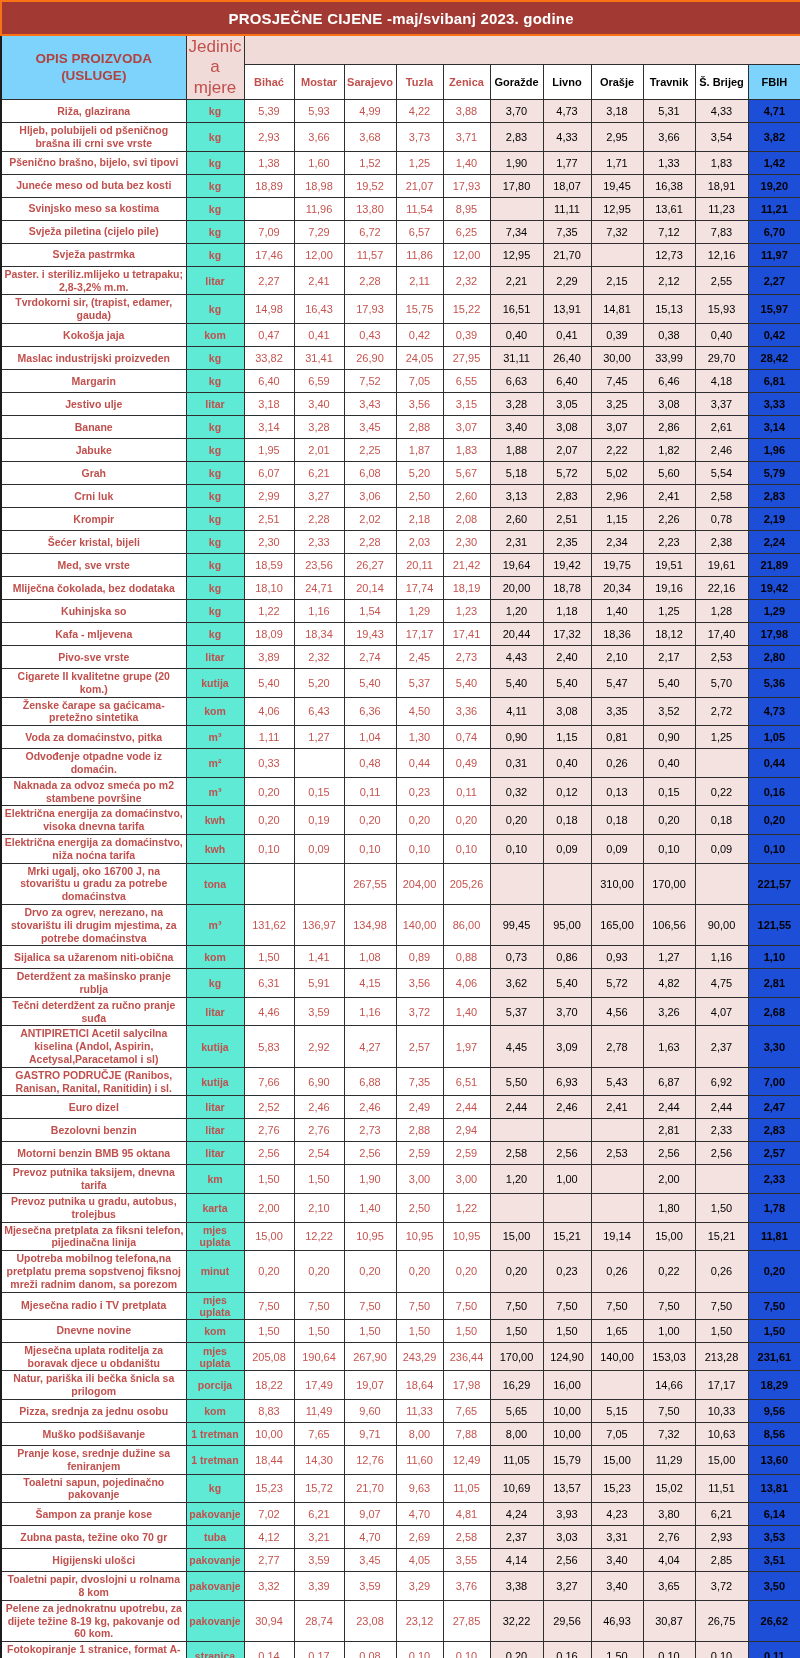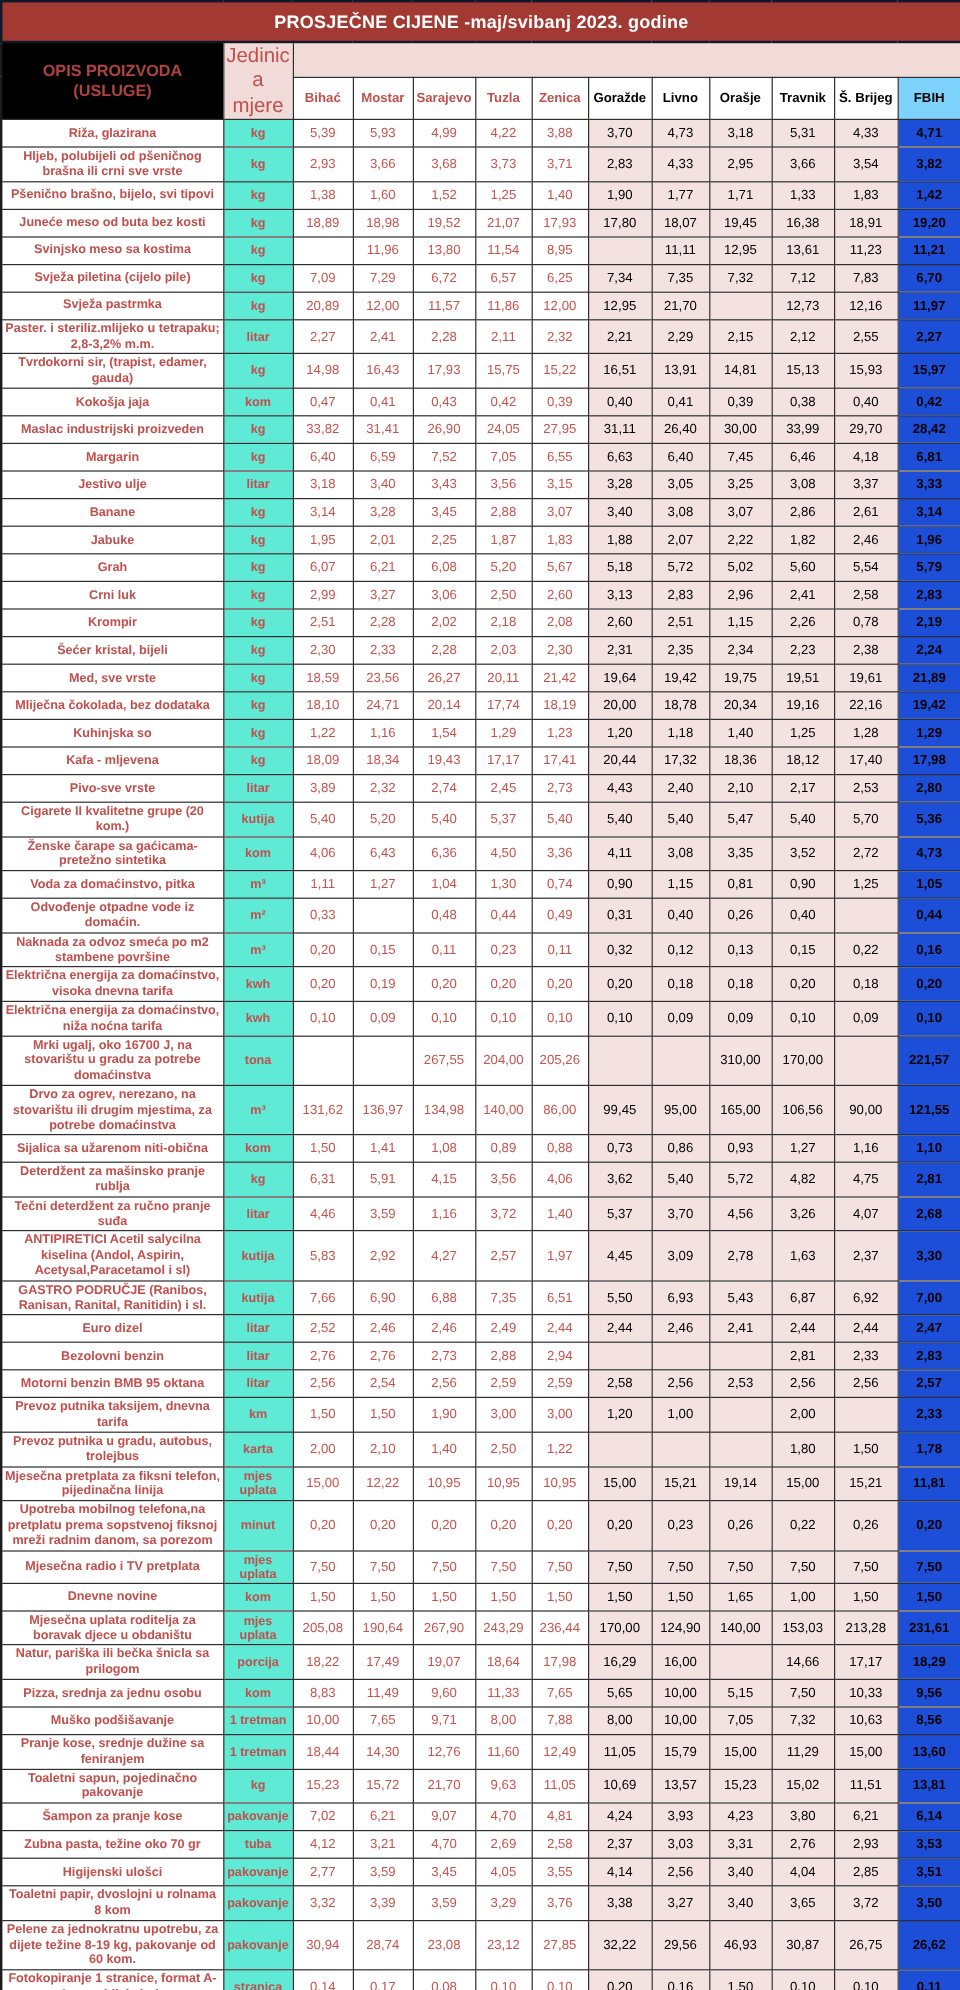--- a/index.html
+++ b/index.html
@@ -1,20 +1,20 @@
 <!DOCTYPE html>
 <html><head>
 <meta charset="utf-8">
 <style>
   html,body{margin:0;padding:0;background:#fff;}
   body{width:800px;font-family:"Liberation Sans",sans-serif;}
   table{border-collapse:collapse;table-layout:fixed;width:800px;border:2px solid #1c1c1c;}
   th,td{border:1px solid #2e2e2e;padding:1px 2px;text-align:center;vertical-align:middle;word-wrap:break-word;overflow:hidden;}
-  .title-cell{background:#A23A33;color:#fff;font-weight:bold;font-size:15px;height:30px;border:2px solid #0f172a;letter-spacing:.2px;}
-  .hdr-product{background:#000000;color:#B04340;font-weight:bold;font-size:13.5px;line-height:1.25;}
+  .title-cell{background:#A23A33;color:#fff;font-weight:bold;font-size:15px;height:30px;border:2px solid #f97316;letter-spacing:.2px;}
+  .hdr-product{background:#7dd3fc;color:#B04340;font-weight:bold;font-size:13.5px;line-height:1.25;}
   .hdr-unit{background:#F0DBD9;color:#C0504D;font-weight:normal;font-size:17px;line-height:1.2;}
   .hdr-band{background:#F0DBD9;height:21px;}
   .hc{background:#fff;font-weight:bold;font-size:11px;height:27px;line-height:1.15;text-align:center;}
   .hc.red{color:#C0504D;}
   .hc.blk{color:#000;}
   .hc.fbih{background:#7dd3fc;color:#000;}
   td.product{color:#C0504D;font-weight:bold;font-size:10.5px;line-height:1.22;}
   td.unit{background:#5eead4;color:#C0504D;font-weight:bold;font-size:10.5px;line-height:1.15;}
   td.val{color:#C5544F;font-size:11px;height:20px;}
   td.val.ent{background:#F4E2E1;color:#000;}
@@ -149,21 +149,21 @@
         <td class="val ent">7,34</td>
         <td class="val ent">7,35</td>
         <td class="val ent">7,32</td>
         <td class="val ent">7,12</td>
         <td class="val ent">7,83</td>
         <td class="val fbih">6,70</td>
       </tr>
       <tr>
         <td class="product">Svježa pastrmka</td>
         <td class="unit">kg</td>
-        <td class="val">20,89</td>
+        <td class="val">17,46</td>
         <td class="val">12,00</td>
         <td class="val">11,57</td>
         <td class="val">11,86</td>
         <td class="val">12,00</td>
         <td class="val ent">12,95</td>
         <td class="val ent">21,70</td>
         <td class="val ent"></td>
         <td class="val ent">12,73</td>
         <td class="val ent">12,16</td>
         <td class="val fbih">11,97</td>

